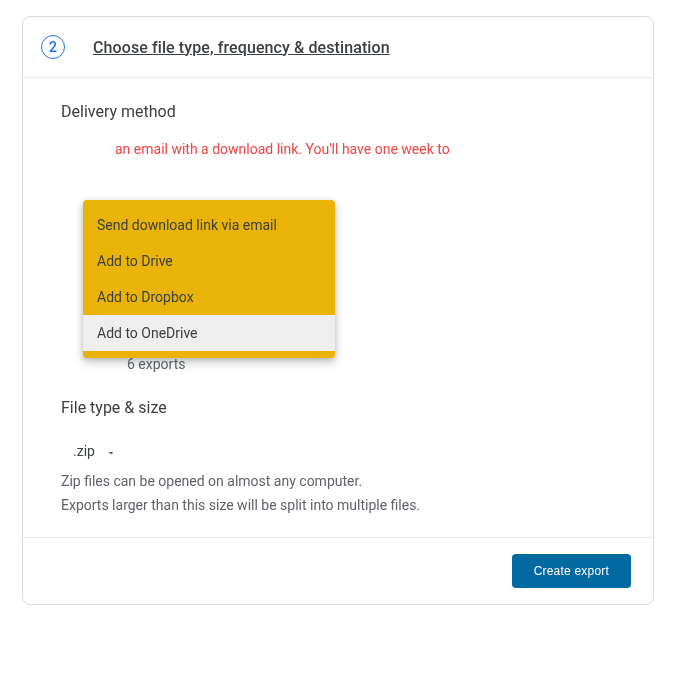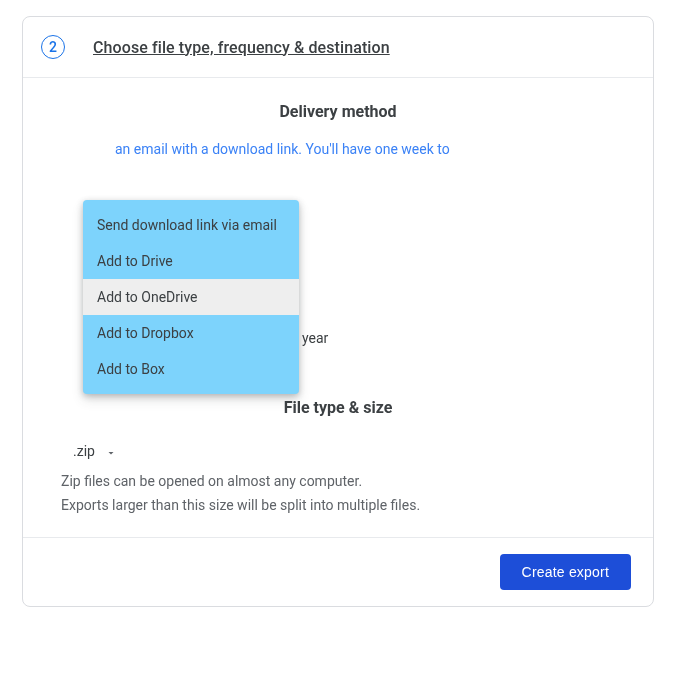--- a/index.html
+++ b/index.html
@@ -48,28 +48,27 @@
     color: #3c4043;
     letter-spacing: 0.1px;
     text-decoration: underline;
   }
   .card-body {
     padding: 24px 38px 12px 38px;
     position: relative;
   }
   .section-title {
     font-size: 16px;
-    font-weight: 700;
+    font-weight: 400;
     color: #3c4043;
     margin-bottom: 18px;
-    text-align: center;
   }
   .body-text {
     font-size: 14px;
-    color: #3b82f6;
+    color: #ef4444;
     line-height: 1.5;
     padding-left: 54px;
     margin-bottom: 36px;
   }
   .radio-row {
     display: flex;
     align-items: center;
     margin-bottom: 8px;
     padding-left: 24px;
   }
@@ -111,37 +110,37 @@
     color: #5f6368;
     margin-bottom: 8px;
   }
   .card-footer {
     border-top: 1px solid #e8eaed;
     padding: 16px 22px;
     display: flex;
     justify-content: flex-end;
   }
   .primary-btn {
-    background: #1d4ed8;
+    background: #0369a1;
     color: #fff;
     border: none;
     border-radius: 4px;
-    font-size: 14px;
+    font-size: 12px;
     font-weight: 500;
     padding: 10px 22px;
     cursor: pointer;
     letter-spacing: 0.2px;
   }
   
   .popover {
     position: absolute;
     top: 122px;
     left: 60px;
-    width: 216px;
-    background: #7dd3fc;
+    width: 252px;
+    background: #eab308;
     border-radius: 4px;
     box-shadow: 0 2px 6px rgba(60,64,67,.3), 0 6px 12px rgba(60,64,67,.15);
     padding: 7px 0;
     z-index: 10;
   }
   .popover-item {
     font-size: 14px;
     color: #3c4043;
     padding: 10px 14px;
     cursor: pointer;
@@ -173,23 +172,22 @@
 
       <div class="section-title">Delivery method</div>
 
       
       <div class="body-text">an email with a download link. You'll have one week to</div>
 
       
       <div class="popover">
         <div class="popover-item">Send download link via email</div>
         <div class="popover-item">Add to Drive</div>
+        <div class="popover-item">Add to Dropbox</div>
         <div class="popover-item hover">Add to OneDrive</div>
-        <div class="popover-item">Add to Dropbox</div>
-        <div class="popover-item">Add to Box</div>
       </div>
 
       
       <div style="height:90px"></div>
       <div class="subtext-pad">1 export</div>
 
       <div class="radio-row">
         <div class="radio-circle"></div>
         <div class="radio-label">Export every 2 months for 1 year</div>
       </div>

